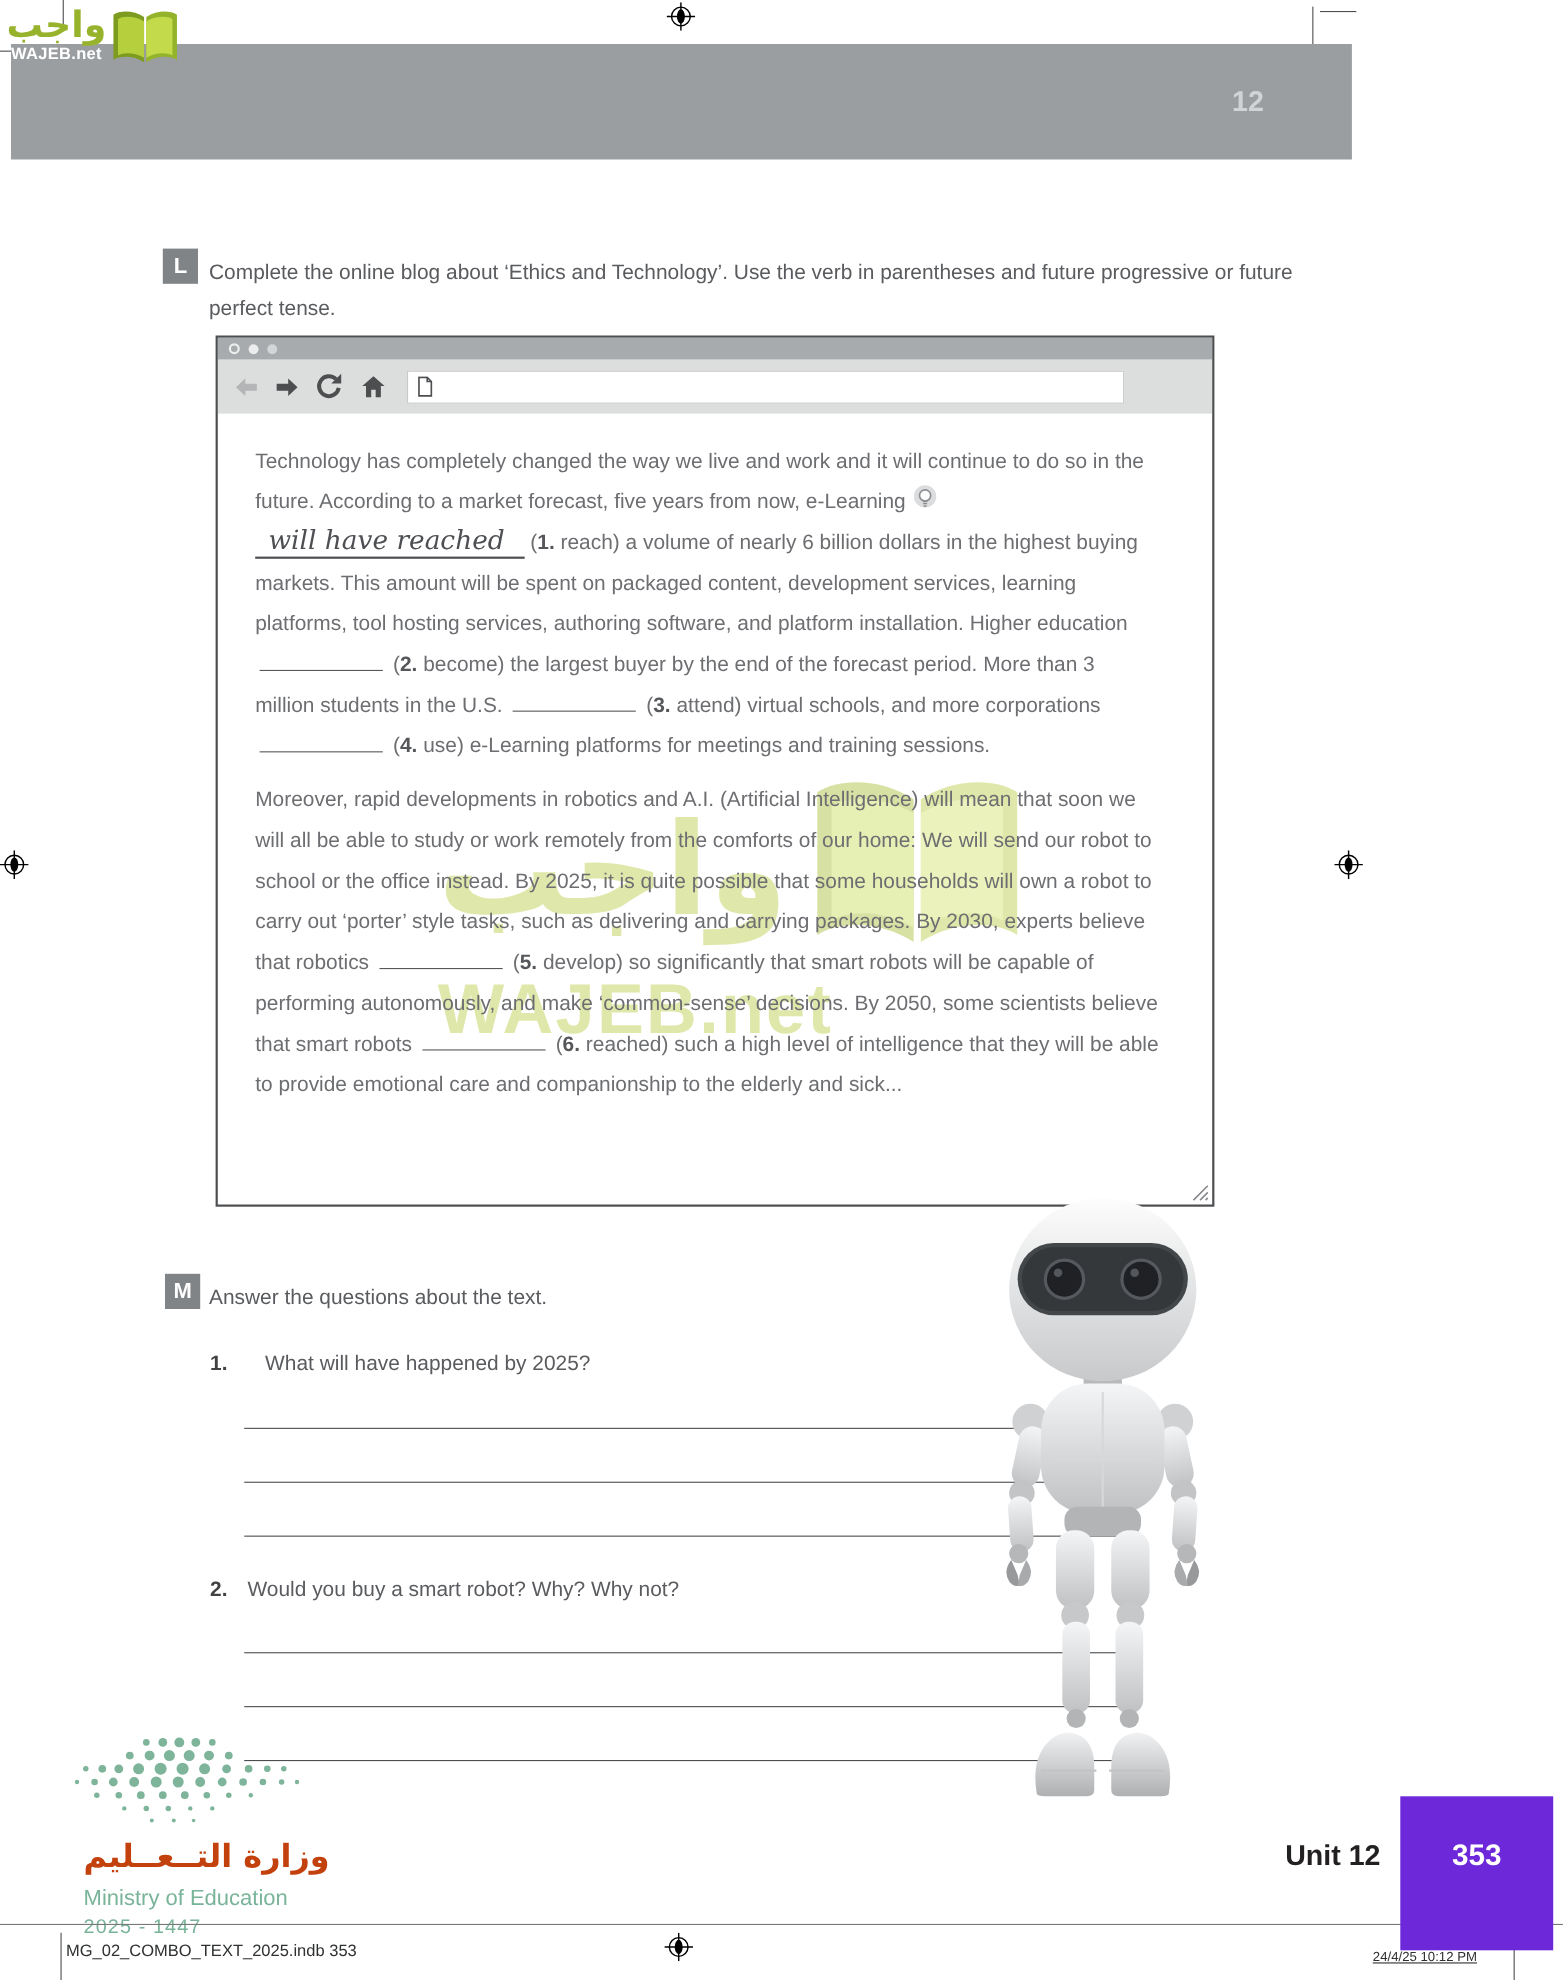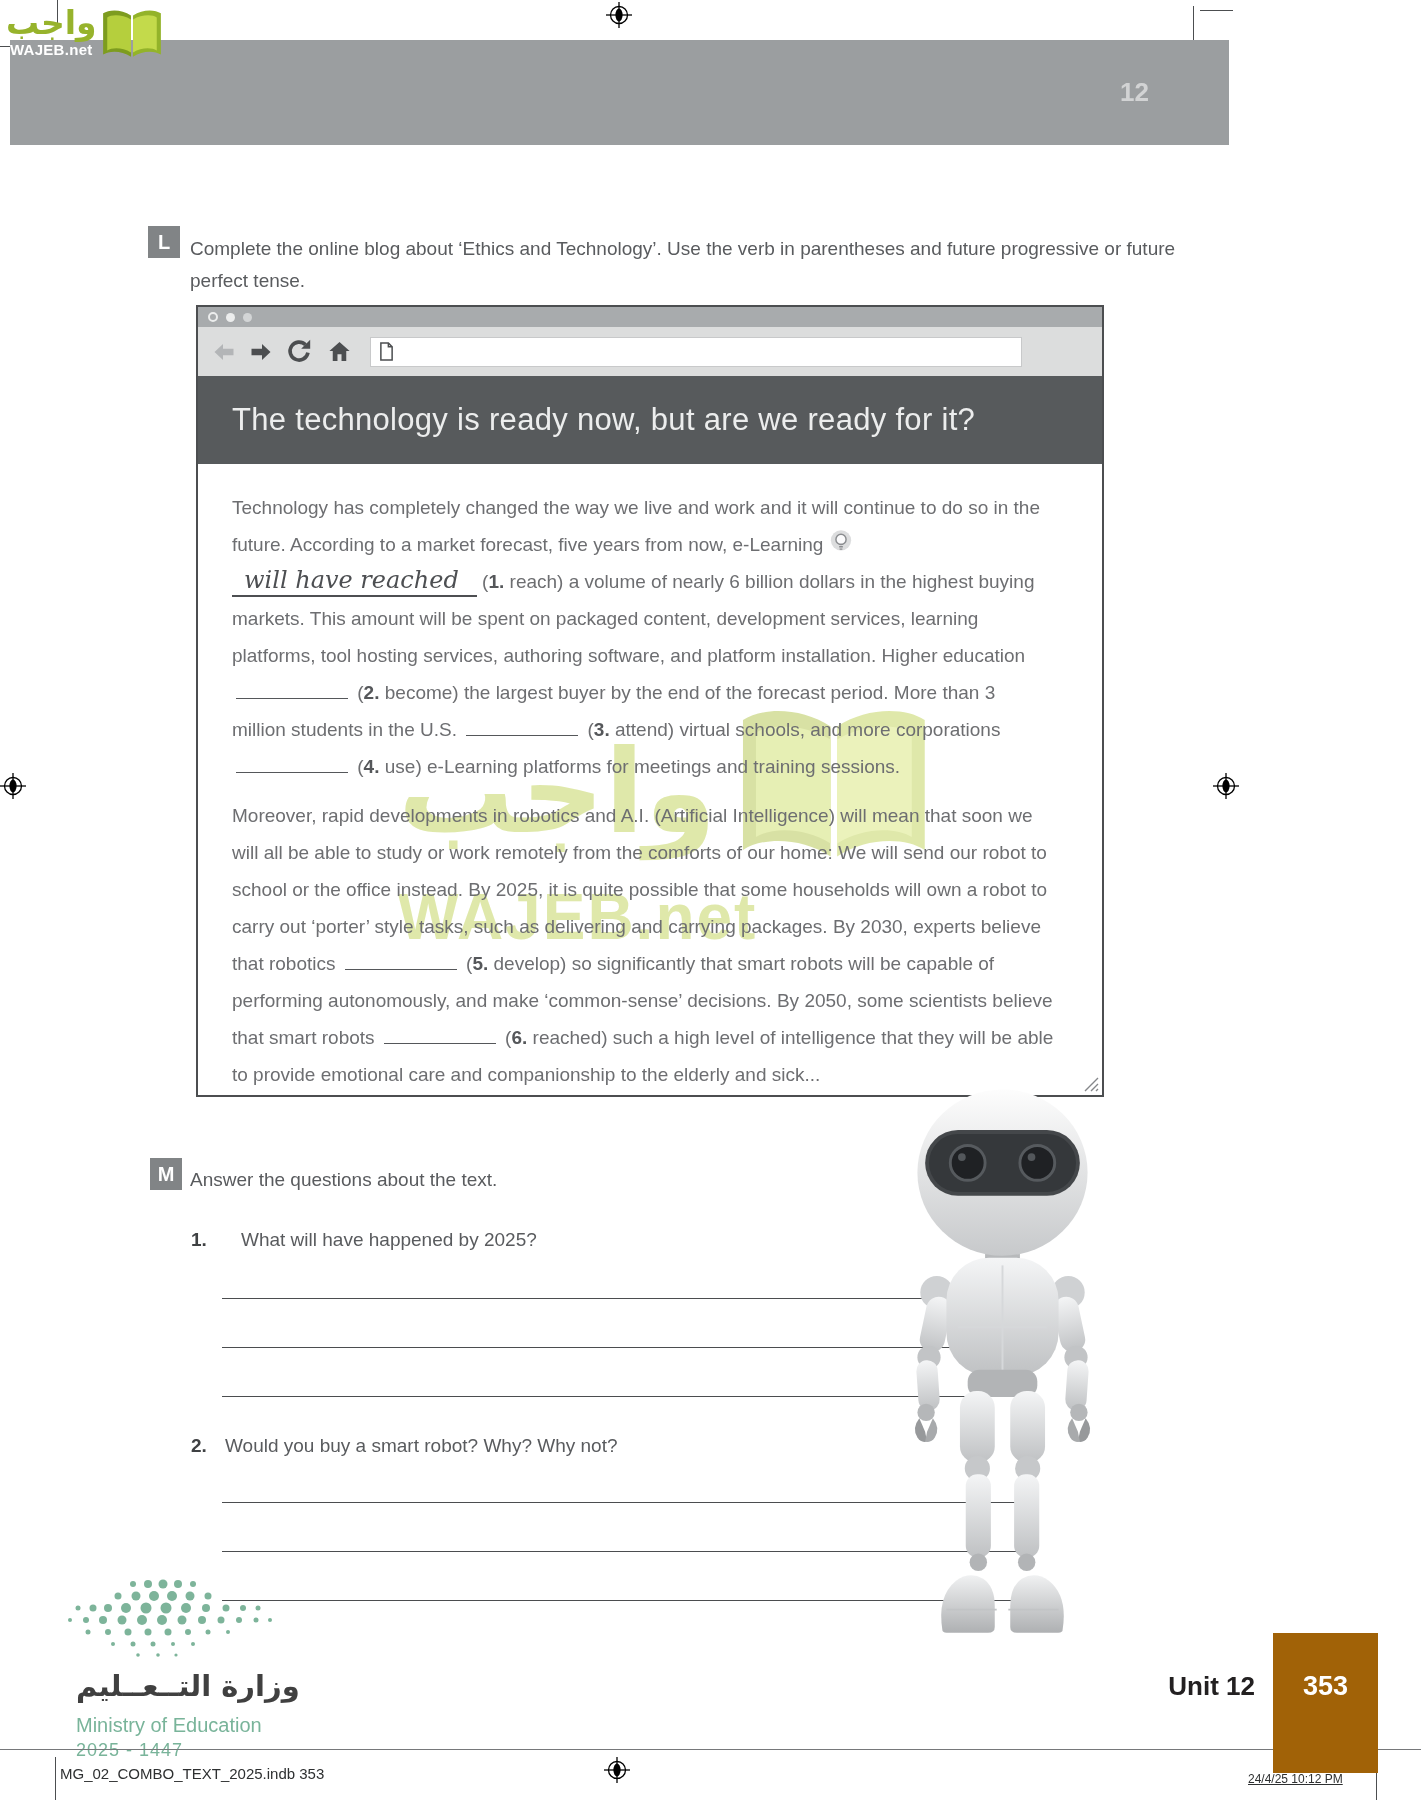--- a/index.html
+++ b/index.html
@@ -61,28 +61,28 @@
   
   .qnum{position:absolute;font-size:19px;font-weight:bold;color:#3f4143;}
   .qtext{position:absolute;font-size:19px;color:#595b5e;}
   .aline{position:absolute;left:222px;width:796px;height:0;border-top:1.5px solid #4b4d4f;}
 
   
   .robot{position:absolute;left:900px;top:1072px;z-index:3;}
 
   
   .ministry{position:absolute;left:58px;top:1574px;width:250px;}
-  .min-ar{font-family:"DejaVu Sans",sans-serif;font-size:29px;font-weight:bold;color:#404040;margin:0 0 12px 18px;line-height:32px;}
+  .min-ar{font-family:"DejaVu Sans",sans-serif;font-size:29px;font-weight:bold;color:#c2410c;margin:0 0 12px 18px;line-height:32px;}
   .min-en{font-size:20px;color:#79b49a;margin:3px 0 0 18px;}
   .min-years{font-size:18px;color:#79b49a;margin:3px 0 0 18px;letter-spacing:1px;}
 
   
   .unitlabel{position:absolute;left:1100px;top:1671px;width:155px;text-align:right;
              font-size:26px;font-weight:bold;color:#232021;z-index:4;}
-  .pagetab{position:absolute;left:1273px;top:1633px;width:105px;height:140px;background:#a16207;
+  .pagetab{position:absolute;left:1273px;top:1633px;width:139px;height:140px;background:#6d28d9;
            display:flex;justify-content:center;align-items:flex-start;padding-top:38px;
            box-sizing:border-box;z-index:3;}
   .pagetab .pn{font-size:27px;font-weight:bold;color:#ffffff;}
   .footrule{position:absolute;left:0;top:1749px;width:1421px;height:1px;background:#76787a;}
   .imprint{position:absolute;left:60px;top:1765px;font-size:15px;color:#2e3031;z-index:4;}
   .pdate{position:absolute;left:1248px;top:1772px;font-size:12px;color:#2e3031;z-index:4;text-decoration:underline;}
 </style>
 </head>
 <body>
 
@@ -167,23 +167,20 @@
         <svg width="27" height="27" viewBox="0 0 24 24">
             <path d="M3 11.5 12 3.5 21 11.5 H18 V20.5 H13.8 V14.5 H10.2 V20.5 H6 V11.5 Z" fill="#4c4e50"></path>
           </svg>
       </span>
       <div class="urlbar">
         <svg width="15" height="19" viewBox="0 0 16 20">
           <path d="M2 1 h8 l4 4 v14 h-12 z" fill="#fff" stroke="#4c4e50" stroke-width="1.6"></path>
           <path d="M10 1 v4 h4" fill="none" stroke="#4c4e50" stroke-width="1.6"></path>
         </svg>
       </div>
-    </div>
-    <div class="banner">
-      <span class="t">The technology is ready now, but are we ready for it?</span>
     </div>
 
     <div class="watermark">
       <div class="wm-row">
         <span class="wm-ar">واجب</span>
         <svg viewBox="0 0 64 56">
           <path d="M31 8 C22 2 10 2 4 6 L4 46 C10 42 22 42 31 48 Z" fill="#aec243"></path>
           <path d="M33 8 C42 2 54 2 60 6 L60 46 C54 42 42 42 33 48 Z" fill="#bdd04f"></path>
           <path d="M31 12 C23 7 12 7 8 10 L8 42 C13 39 23 39 31 44 Z" fill="#cdde63"></path>
           <path d="M33 12 C41 7 52 7 56 10 L56 42 C51 39 41 39 33 44 Z" fill="#d7e673"></path>

